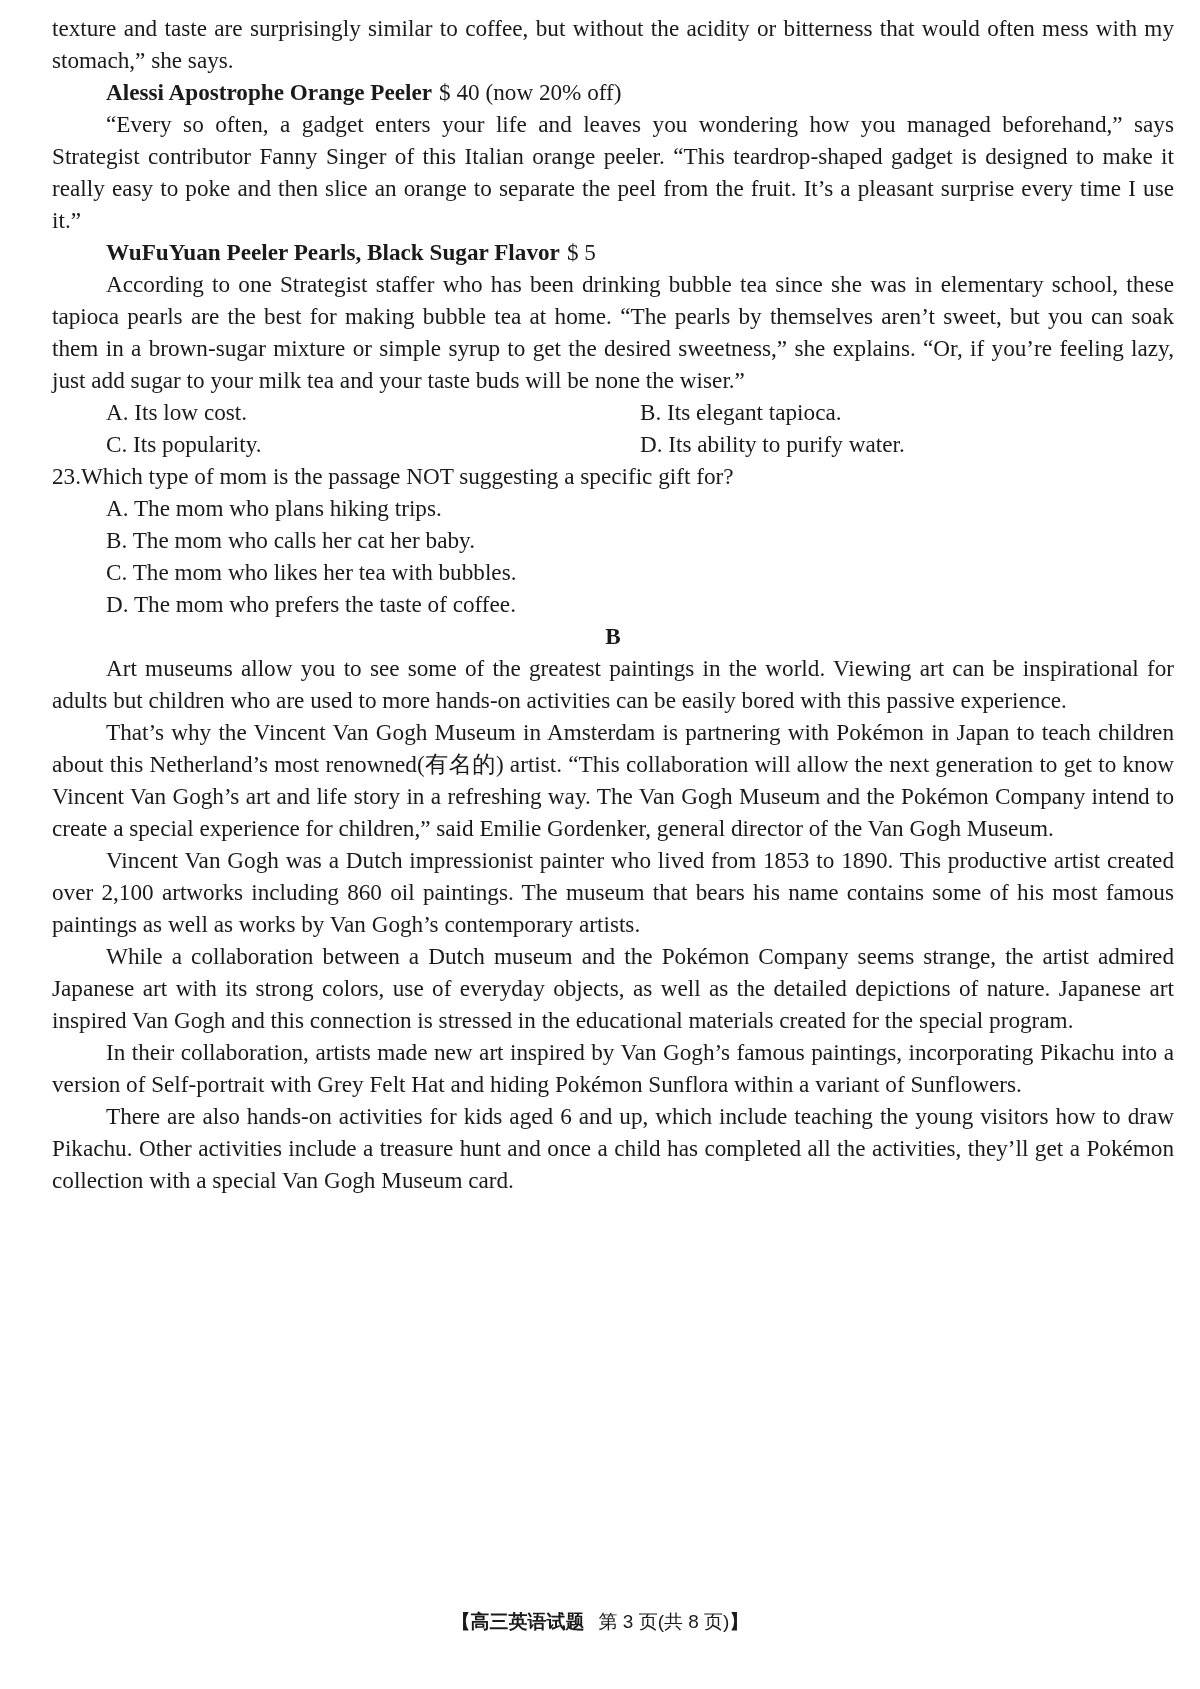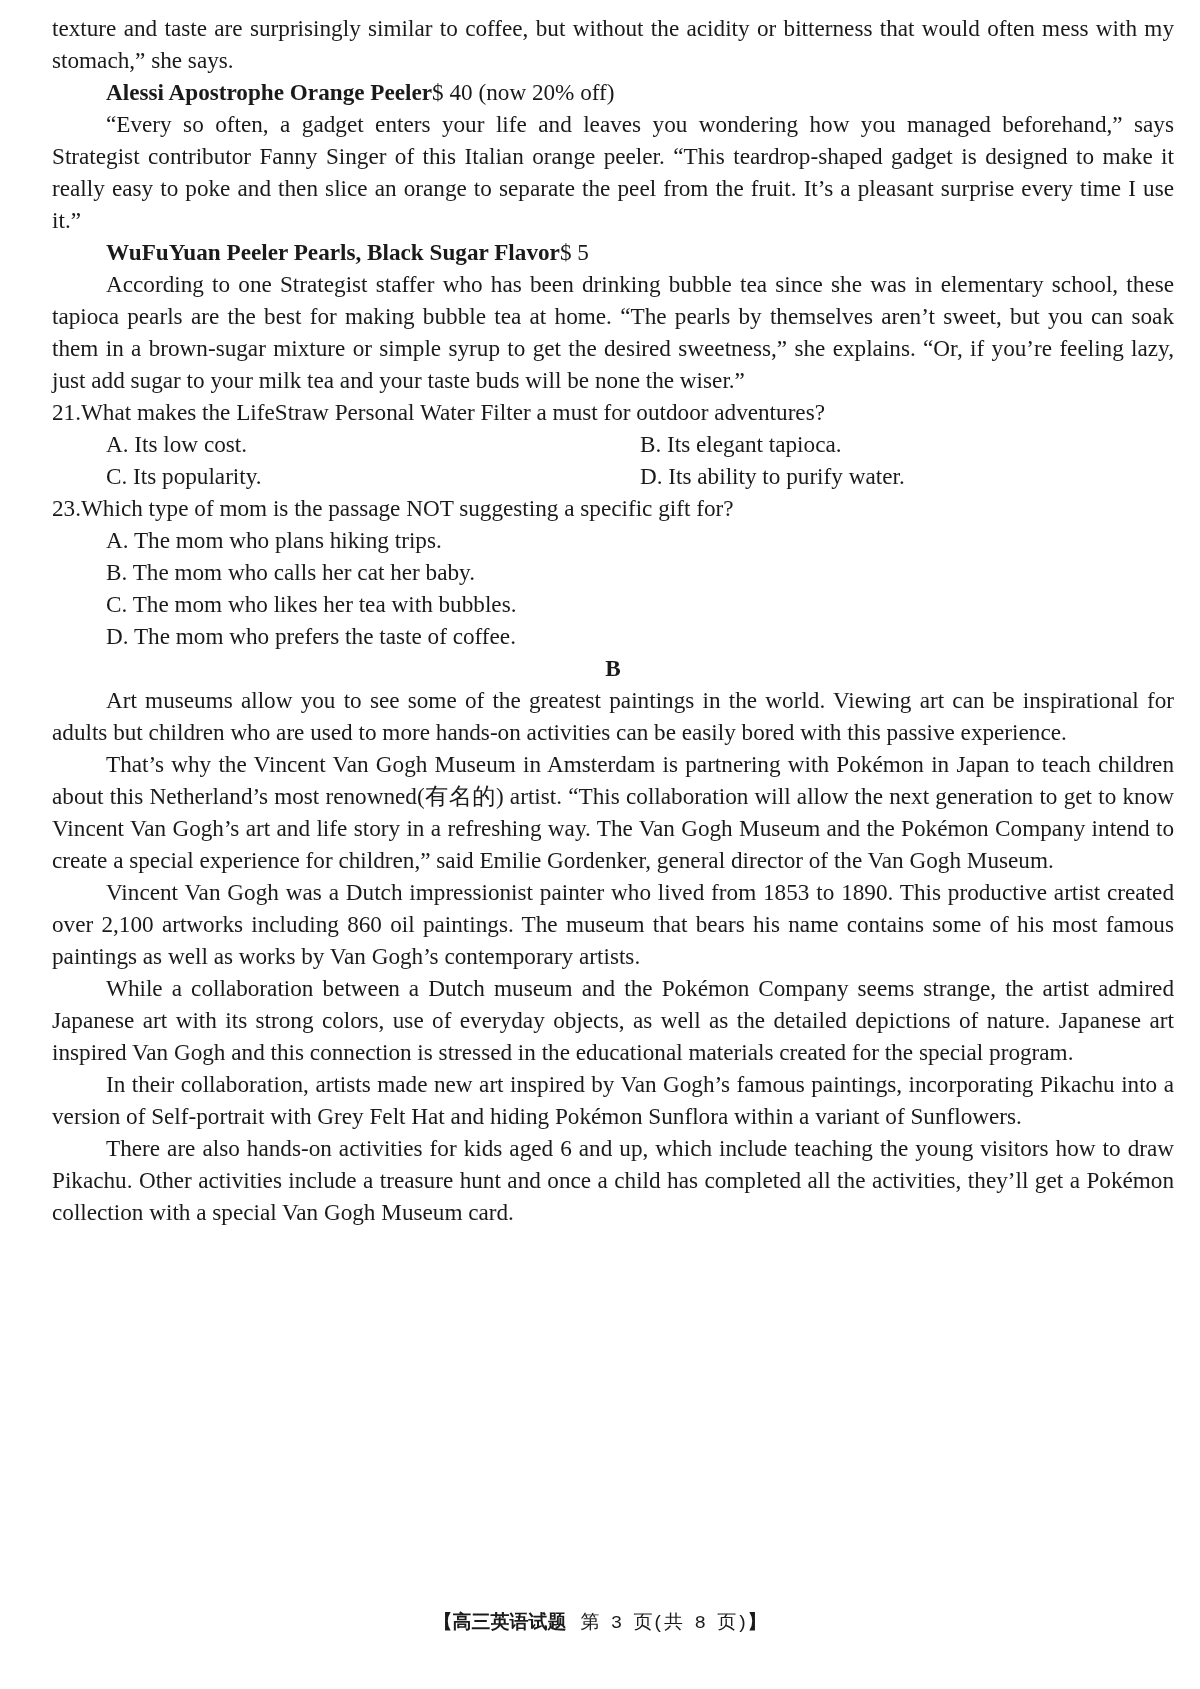--- a/index.html
+++ b/index.html
@@ -6,54 +6,51 @@
     body {
       width: 1200px; height: 1689px; position: relative; overflow: hidden;
       color: #1a1a1a;
       font-family: "Liberation Serif", "DejaVu Serif", serif;
     }
     .page { position: absolute; left: 52px; top: 12px; width: 1122px; }
     .para { font-size: 23.2px; line-height: 32px; text-align: justify; text-align-last: left; margin: 0; }
     .para.indent { text-indent: 54px; }
     .heading { font-size: 23.2px; line-height: 32px; padding-left: 54px; margin: 0; white-space: nowrap; }
     .heading b { font-weight: bold; }
-    .heading .price { margin-left: 0; }
+    .heading .price { margin-left: 7px; }
     .question { font-size: 23.2px; line-height: 32px; margin: 0; white-space: nowrap; }
     .opts { display: flex; font-size: 23.2px; line-height: 32px; padding-left: 54px; }
     .opts.two .opt { width: 550px; }
     .opts.four .opt { width: 275px; }
     .opt-line { font-size: 23.2px; line-height: 32px; padding-left: 54px; white-space: nowrap; }
     .section-letter { font-size: 23.2px; line-height: 32px; text-align: center; font-weight: bold; margin: 0; }
     .footer {
       position: absolute; left: 0; width: 1200px; top: 1606px; text-align: center;
       font-family: "DejaVu Sans", sans-serif; font-size: 19px; line-height: 30px;
     }
     .footer .title { font-weight: bold; }
-    .footer .pg { font-family: Liberation Mono, monospace; margin-left: 14px; }
+    .footer .pg { font-family: Liberation Sans, sans-serif; margin-left: 14px; }
   </style>
 </head>
 <body>
 
 <div class="page">
 
   <p class="para">texture and taste are surprisingly similar to coffee, but without the acidity or bitterness that would often mess with my stomach,” she says.</p>
 
   <p class="heading">
     <b>Alessi Apostrophe Orange Peeler</b><span class="price">$ 40 (now 20% off)</span>
   </p>
   <p class="para indent">“Every so often, a gadget enters your life and leaves you wondering how you managed beforehand,” says Strategist contributor Fanny Singer of this Italian orange peeler. “This teardrop-shaped gadget is designed to make it really easy to poke and then slice an orange to separate the peel from the fruit. It’s a pleasant surprise every time I use it.”</p>
 
   <p class="heading">
     <b>WuFuYuan Peeler Pearls, Black Sugar Flavor</b><span class="price">$ 5</span>
   </p>
   <p class="para indent">According to one Strategist staffer who has been drinking bubble tea since she was in elementary school, these tapioca pearls are the best for making bubble tea at home. “The pearls by themselves aren’t sweet, but you can soak them in a brown-sugar mixture or simple syrup to get the desired sweetness,” she explains. “Or, if you’re feeling lazy, just add sugar to your milk tea and your taste buds will be none the wiser.”</p>
 
-  <p class="question">
-    <span>21.</span><span>What makes the LifeStraw Personal Water Filter a must for outdoor adventures?</span>
-  </p>
   <div class="opts two">
     <span class="opt">A. Its low cost.</span>
     <span class="opt">B. Its elegant tapioca.</span>
   </div>
   <div class="opts two">
     <span class="opt">C. Its popularity.</span>
     <span class="opt">D. Its ability to purify water.</span>
   </div>
 
 

